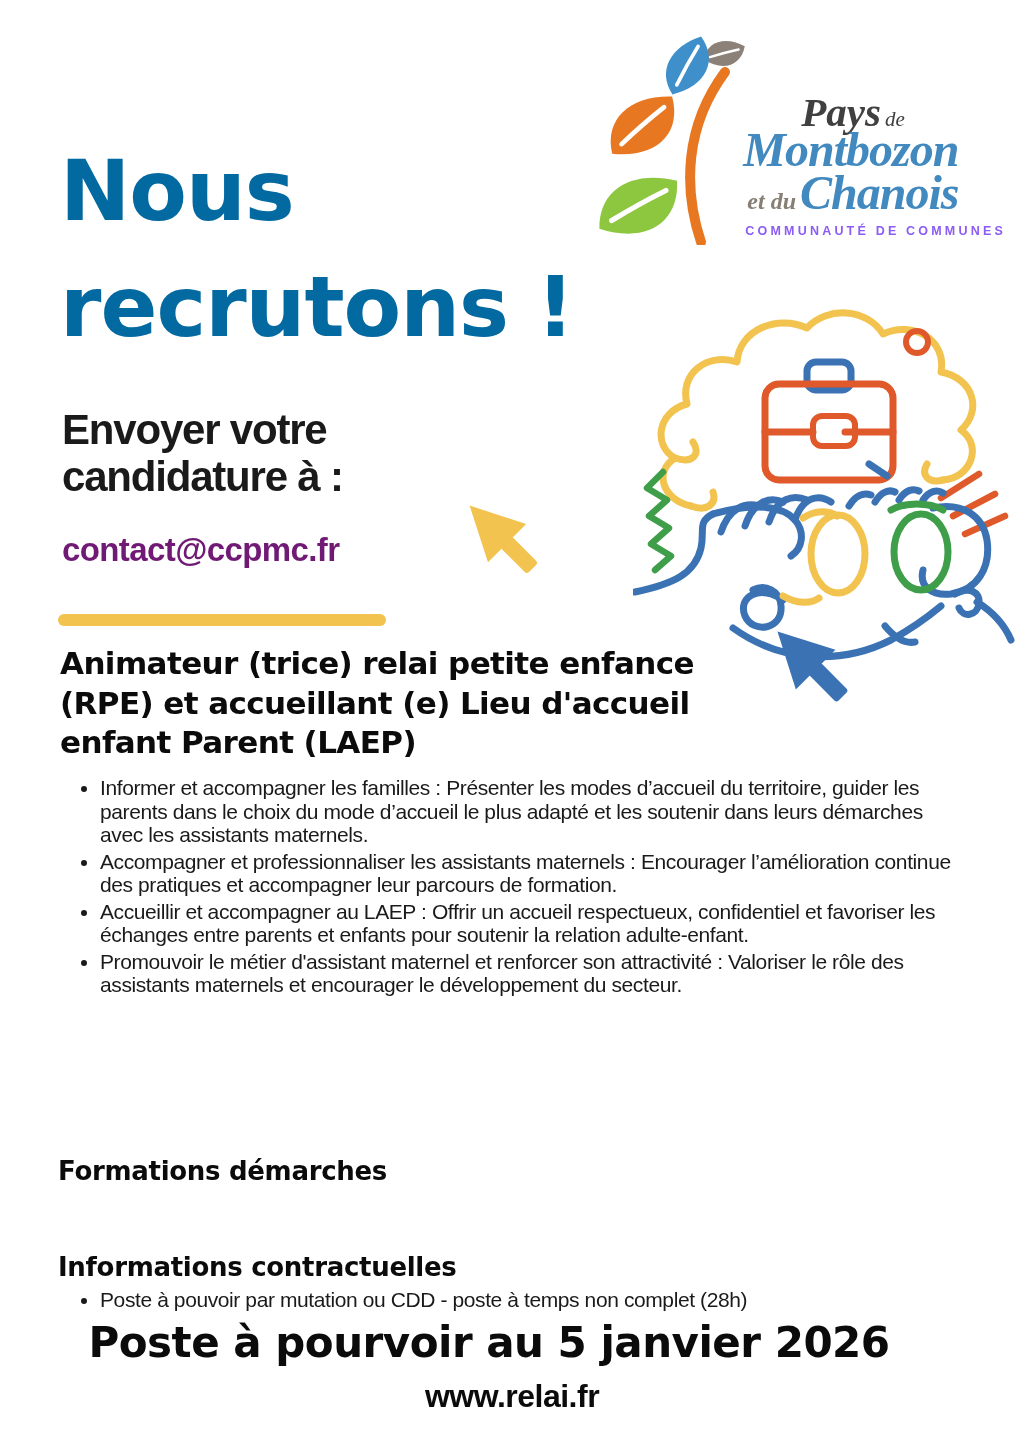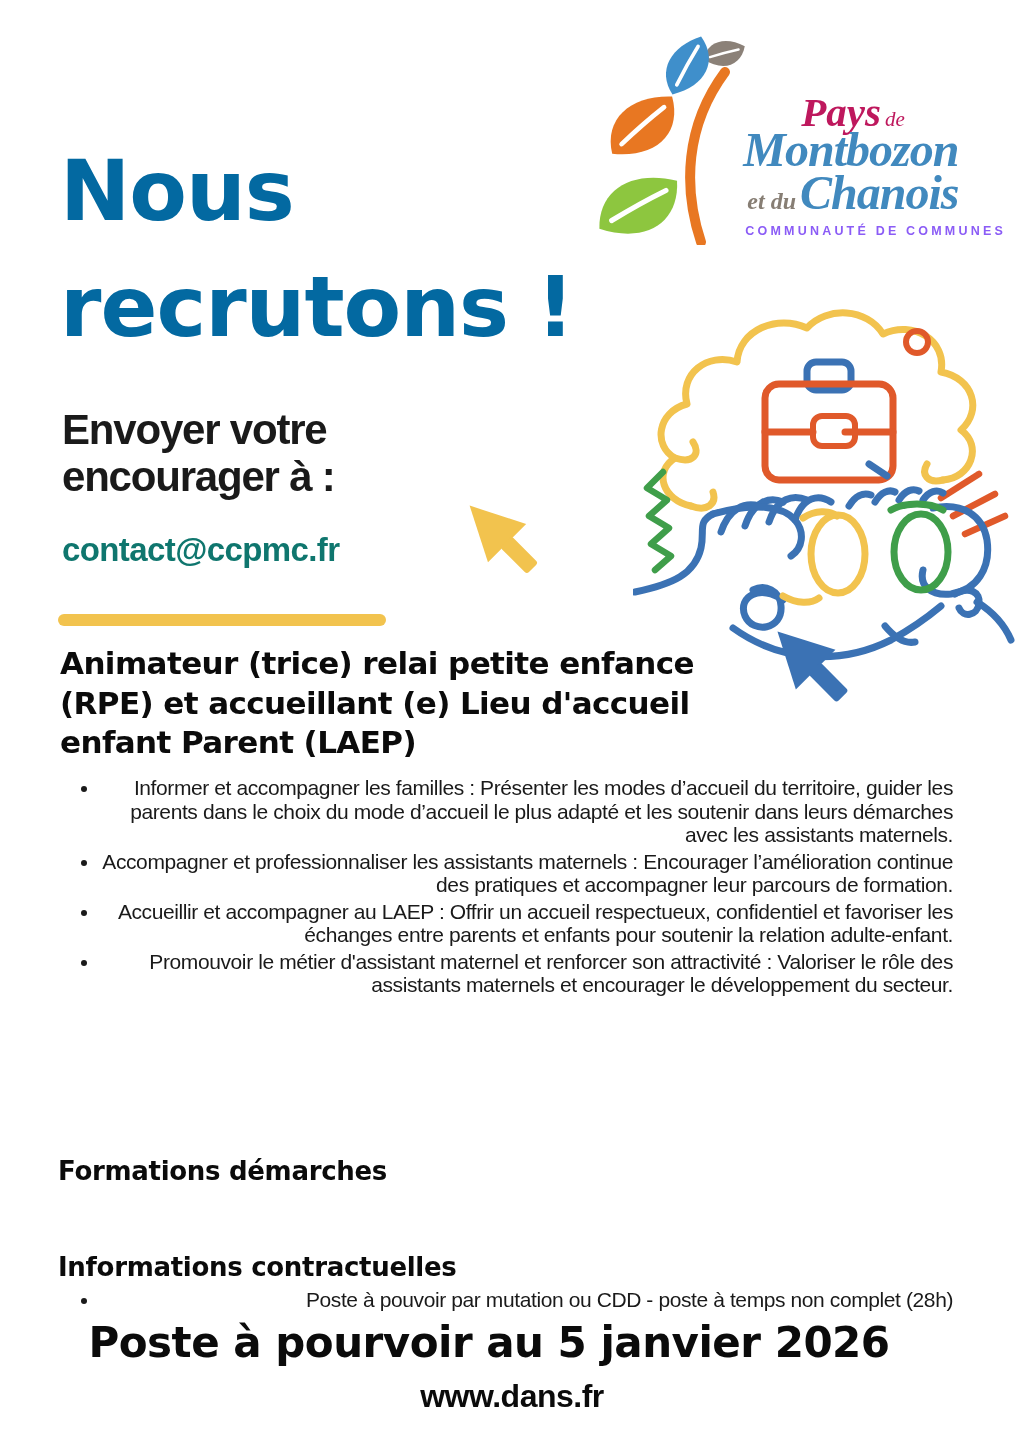--- a/index.html
+++ b/index.html
@@ -7,58 +7,58 @@
   .poster {
     position: relative; width: 1024px; height: 1448px;
     background: #ffffff; overflow: hidden;
     font-family: "Liberation Sans", sans-serif; color: #111;
   }
 
   
   .logo { position: absolute; top: 30px; right: 18px; display: flex; align-items: flex-start; }
   .logo-leaves { width: 160px; height: 215px; flex: 0 0 auto; }
   .logo-text { margin-left: -14px; margin-top: 62px; font-family: "Liberation Serif", serif; font-style: italic; line-height: 1; }
-  .logo-pays-row { color: #be185d; font-size: 41px; font-weight: 700; margin-left: 58px; }
+  .logo-pays-row { color: #404040; font-size: 41px; font-weight: 700; margin-left: 58px; }
   .logo-de { font-size: 21px; font-weight: 400; margin-left: 4px; }
   .logo-montbozon { color: #4189BE; font-size: 48px; font-weight: 700; letter-spacing: -1px; margin-top: -7px; }
   .logo-chanois-row { margin-top: -5px; margin-left: 4px; }
   .logo-etdu { color: #877E74; font-size: 24px; font-weight: 700; }
   .logo-chanois { color: #4189BE; font-size: 48px; font-weight: 700; letter-spacing: -1px; }
   .logo-sub { font-family: "Liberation Sans", sans-serif; font-style: normal; color: #8b5cf6;
               font-size: 12.5px; font-weight: 700; letter-spacing: 3.2px; margin-top: 8px; margin-left: 2px; white-space: nowrap; }
 
   
   .hero { position: absolute; left: 60px; top: 134px; width: 600px; margin: 0;
           font-family: "DejaVu Sans", sans-serif; font-weight: 700;
           font-size: 84px; line-height: 1.38; letter-spacing: -1px; color: #0369a1; }
 
   .apply-heading { position: absolute; left: 62px; top: 406px; width: 360px;
           font-weight: 700; font-size: 42px; line-height: 1.12; letter-spacing: -1.2px; color: #1a1a1a; }
   .apply-email { position: absolute; left: 62px; top: 531px;
-          font-size: 33px; font-weight: 700; letter-spacing: -0.6px; color: #0f766e; text-decoration: none; }
+          font-size: 33px; font-weight: 700; letter-spacing: -0.6px; color: #701a75; text-decoration: none; }
 
   .divider { position: absolute; left: 58px; top: 614px; width: 328px; height: 12px;
           border-radius: 7px; background: #F2C34E; }
 
   .cursor-yellow { position: absolute; left: 450px; top: 490px; }
   .illustration  { position: absolute; left: 633px; top: 296px; }
 
   
   .job-title { position: absolute; left: 60px; top: 644px; width: 735px; margin: 0;
           font-family: "DejaVu Sans", sans-serif; font-weight: 700;
           font-size: 31px; line-height: 1.28; letter-spacing: -0.6px; color: #0b0b0b; }
 
   .section { position: absolute; left: 58px; width: 895px; }
   .section-missions   { top: 776px; }
   .section-formations { top: 1156px; }
   .section-infos      { top: 1252px; }
   .section-title { margin: 0 0 6px 0; font-family: "DejaVu Sans", sans-serif; font-weight: 700;
           font-size: 26px; letter-spacing: -0.3px; color: #0b0b0b; }
   .bullets { margin: 0; padding-left: 42px; font-size: 21px; line-height: 23.5px; letter-spacing: -0.4px; color: #1a1a1a; }
-  .bullets li { margin: 0 0 3px 0; text-align: right; }
+  .bullets li { margin: 0 0 3px 0; }
 
   
   .availability { position: absolute; left: 9px; top: 1318px; width: 960px; margin: 0; text-align: center;
           font-family: "DejaVu Sans", sans-serif; font-weight: 700; font-size: 42px; letter-spacing: -0.5px; color: #0b0b0b; }
   .website { position: absolute; left: 0; top: 1378px; width: 1024px; text-align: center;
           font-size: 32px; font-weight: 700; letter-spacing: -0.5px; color: #0b0b0b; text-decoration: none; display: block; }
 </style>
 </head>
 <body>
 
@@ -97,21 +97,21 @@
       <div class="logo-chanois-row">
         <span class="logo-etdu">et du</span>
         <span class="logo-chanois">Chanois</span>
       </div>
       <div class="logo-sub">COMMUNAUTÉ DE COMMUNES</div>
     </div>
   </header>
 
   <h1 class="hero">Nous recrutons !</h1>
 
-  <div class="apply-heading">Envoyer votre encourager à :</div>
+  <div class="apply-heading">Envoyer votre candidature à :</div>
   <a class="apply-email" href="#">contact@ccpmc.fr</a>
   <div class="divider"></div>
 
   <svg class="cursor-yellow" width="104" height="104" viewBox="0 0 104 104">
     <g transform="translate(50 46) rotate(-45)" fill="#F2C34E">
       <polygon points="0,-43 -27,10 27,10"></polygon>
       <rect x="-8" y="8" width="16" height="38" rx="3"></rect>
     </g>
   </svg>
 
@@ -196,15 +196,15 @@
   </section>
 
   <section class="section section-infos">
     <h3 class="section-title">Informations contractuelles</h3>
     <ul class="bullets">
       <li>Poste à pouvoir par mutation ou CDD - poste à temps non complet (28h)</li>
     </ul>
   </section>
 
   <p class="availability">Poste à pourvoir au 5 janvier 2026</p>
-  <a class="website" href="#">www.dans.fr</a>
+  <a class="website" href="#">www.relai.fr</a>
 
 </div>
 
 </body></html>

